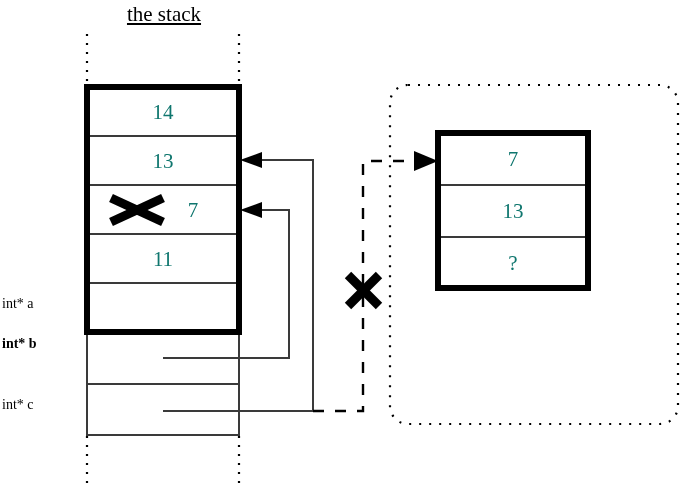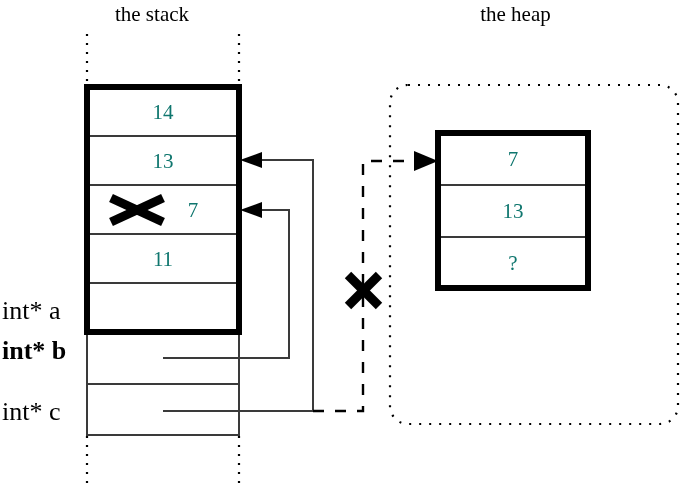--- a/index.html
+++ b/index.html
@@ -15,53 +15,52 @@
     font-family: "Liberation Serif", "DejaVu Serif", serif;
     overflow: hidden;
   }
   .title {
     position: absolute;
     font-size: 21px;
     color: #000000;
     white-space: nowrap;
     text-align: center;
   }
-  #title-stack { left: 92px; top: 2px; width: 120px; }
+  #title-stack { left: 104px; top: 2px; width: 120px; text-decoration: underline; }
   #title-heap  { left: 443px; top: 2px; width: 145px; }
 
   
   .cell-text {
     position: absolute;
     font-size: 21px;
     color: #0f766e;
     text-align: center;
     white-space: nowrap;
   }
   .side-label {
     position: absolute;
-    font-size: 26px;
+    font-size: 14px;
     color: #000000;
     white-space: nowrap;
     text-align: left;
   }
   svg.layer {
     position: absolute;
     left: 0;
     top: 0;
     width: 692px;
     height: 489px;
   }
 </style>
 </head>
 <body>
 
 <div id="canvas">
 
   <div class="title" id="title-stack">the stack</div>
-  <div class="title" id="title-heap">the heap</div>
 
   <svg class="layer" viewBox="0 0 692 489" xmlns="http://www.w3.org/2000/svg">
 
     <g>
       <line x1="87" y1="34" x2="87" y2="87" stroke="#000" stroke-width="2.2" stroke-dasharray="2,7" stroke-linecap="butt"></line>
       <line x1="239" y1="34" x2="239" y2="87" stroke="#000" stroke-width="2.2" stroke-dasharray="2,7" stroke-linecap="butt"></line>
     </g>
 
     <g>
       <line x1="87" y1="436" x2="87" y2="489" stroke="#000" stroke-width="2.2" stroke-dasharray="2,7" stroke-linecap="butt"></line>

